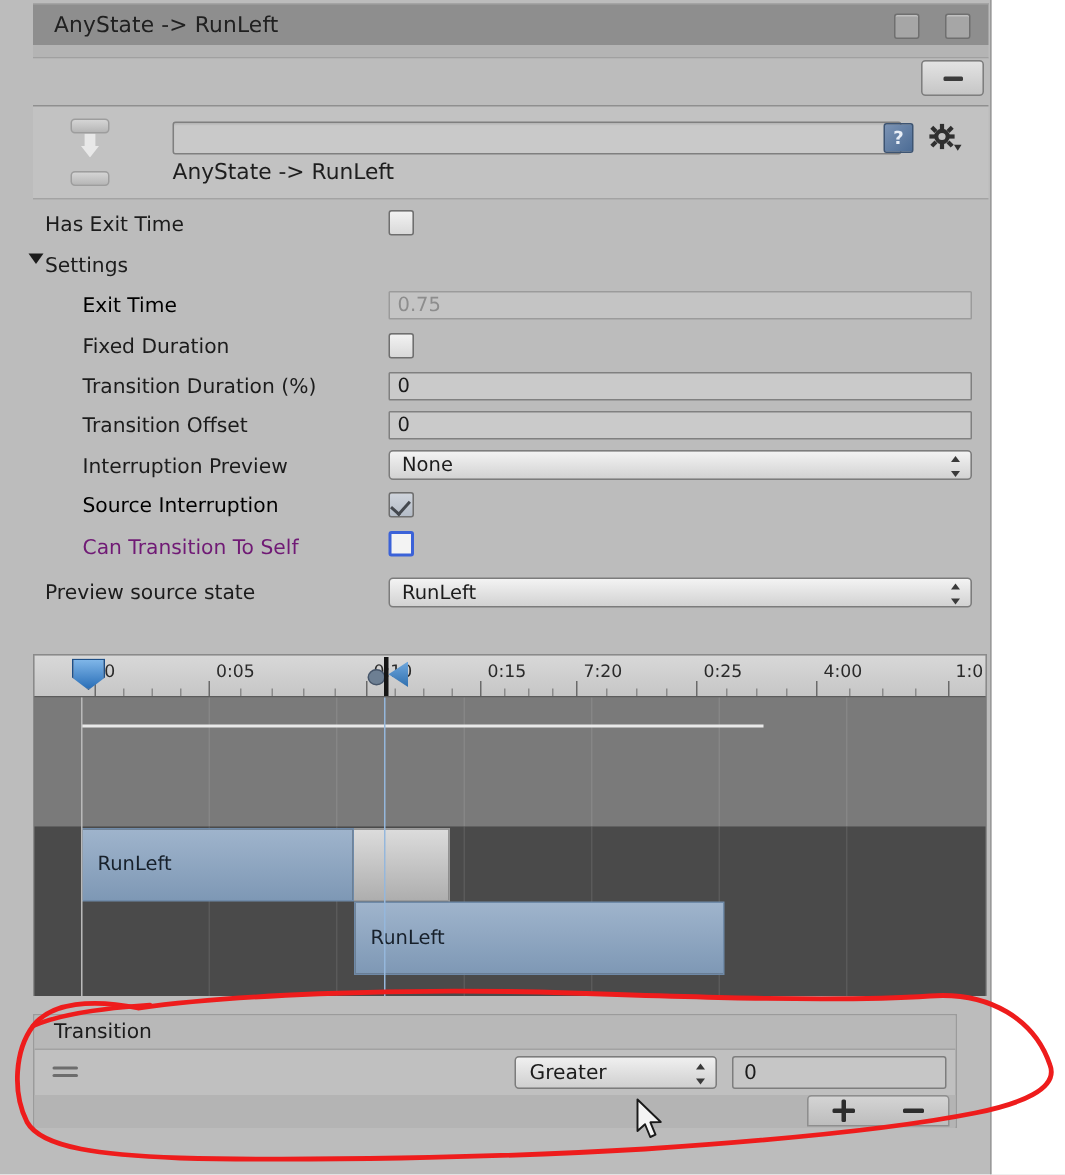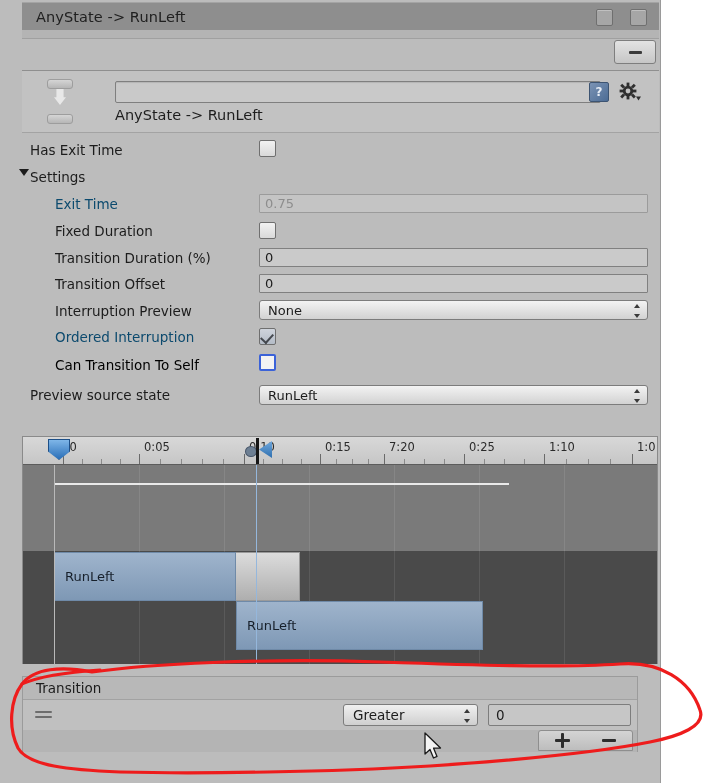--- a/index.html
+++ b/index.html
@@ -95,22 +95,22 @@
   }
 
   
   .rows{ position:absolute; left:0; top:136px; width:661px; }
   .row{ position:relative; height:25px; display:flex; align-items:center; }
   .lbl{
     position:absolute; font-size:13.5px; color:#1c1c1c; white-space:nowrap;
   }
   .lbl.indent{ left:55px; }
   .lbl.flush{ left:30px; }
-  .lbl.dim{ color:#0c4a6e; }
-  .lbl.link{ color:#000000; }
+  .lbl.dim{ color:#000000; }
+  .lbl.link{ color:#701a75; }
 
   .cb{
     position:absolute; left:259px; width:17px; height:17px;
     background:linear-gradient(#f2f2f2,#d9d9d9);
     border:1px solid #6f6f6f; border-radius:2px;
   }
   .cb.checked{ background:linear-gradient(#cfd4dc,#b4bcc7); }
   .cb.checked::after{
     content:""; position:absolute; left:3px; top:2px;
     width:6px; height:10px; border:solid #44484e;
@@ -346,21 +346,21 @@
         <div class="popup" style="top:3px">
           <span>None</span>
           <span class="updown">
               <i class="u"></i>
               <i class="d"></i>
             </span>
         </div>
       </div>
 
       <div class="row" style="height:26px">
-        <span class="lbl indent dim">Ordered Interruption</span>
+        <span class="lbl indent dim">Source Interruption</span>
         <div class="cb checked" style="top:4px"></div>
       </div>
 
       <div class="row" style="height:30px">
         <span class="lbl indent link">Can Transition To Self</span>
         <div class="cb blue" style="top:4px"></div>
       </div>
 
       <div class="row" style="height:30px">
         <span class="lbl flush">Preview source state</span>
@@ -407,21 +407,21 @@
           <div class="tickmin" style="left:565px"></div>
         <div class="tickmin" style="left:587px"></div>
         <div class="tickmaj" style="left:609px"></div>
 
         <span class="ticklbl" style="left:28px">0:00</span>
         <span class="ticklbl" style="left:121px">0:05</span>
         <span class="ticklbl" style="left:226px">0:10</span>
         <span class="ticklbl" style="left:302px">0:15</span>
         <span class="ticklbl" style="left:366px">7:20</span>
         <span class="ticklbl" style="left:446px">0:25</span>
-        <span class="ticklbl" style="left:526px">1:10</span>
+        <span class="ticklbl" style="left:526px">4:00</span>
         <span class="ticklbl" style="left:614px">1:0</span>
 
         <div class="marker-pin"></div>
         <div class="ph-group">
           <div class="knob"></div>
           <div class="bar"></div>
           <div class="tri"></div>
         </div>
       </div>
 

